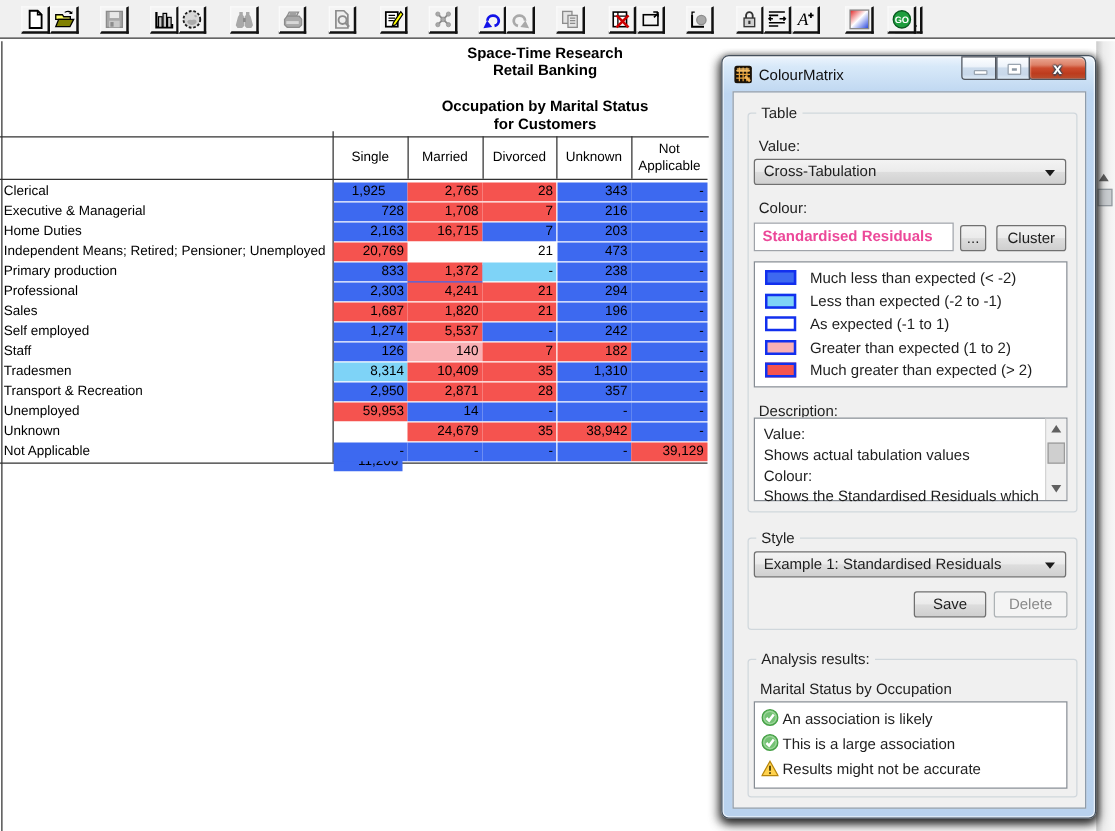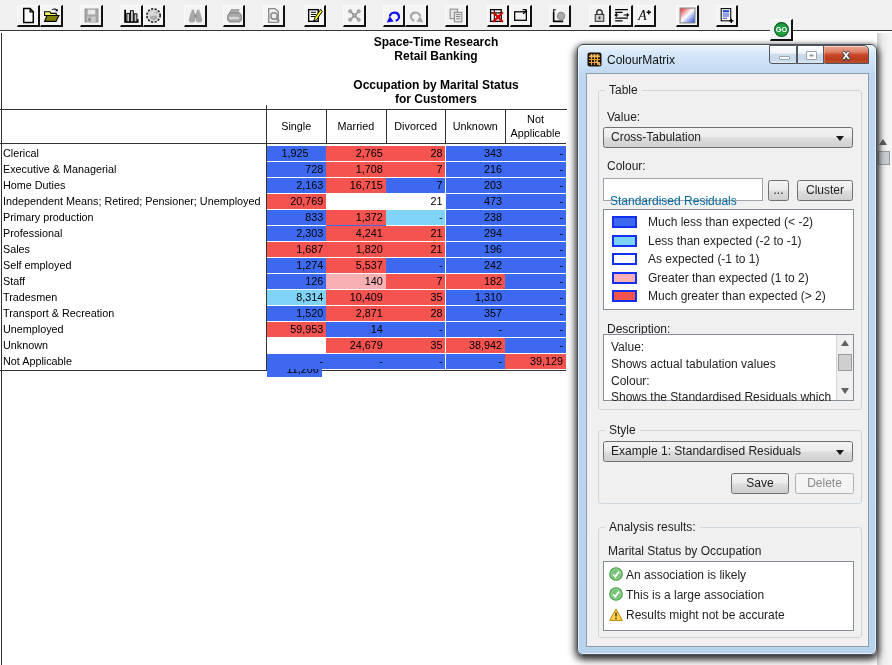--- a/index.html
+++ b/index.html
@@ -209,21 +209,21 @@
       </svg>
     </div>
 <div class="tbtn" style="left:715.6px;">
       <svg width="17" height="17" viewBox="0 0 16 16">
         <rect x="3" y="1.5" width="9" height="11.5" fill="#fff" stroke="#000"></rect>
         <rect x="4.5" y="3" width="6" height="2" fill="#2244cc"></rect>
         <path d="M4.5 6.5 h6 M4.5 8.5 h6 M4.5 10.5 h4" stroke="#2244cc"></path>
         <path d="M12.5 11 v4 M10.5 13 h4" stroke="#000" stroke-width="1.4"></path>
       </svg>
     </div>
-<div class="tbtn" style="left:770px;margin-top:14px;">
+<div class="tbtn" style="left:710px;">
       <svg width="17" height="17" viewBox="0 0 16 16">
         <circle cx="8" cy="8" r="6.5" fill="#1e9e3e" stroke="#0a5a20"></circle>
         <text x="8" y="10.8" font-size="7" font-weight="bold" text-anchor="middle" fill="#fff" font-family="Liberation Sans">GO</text>
       </svg>
     </div>
 
 <div id="tablearea"></div>
 
 <div class="ttl" style="top:35px;">Space-Time Research</div>
 <div class="ttl" style="top:49.3px;">Retail Banking</div>
@@ -300,21 +300,21 @@
 <div class="cell cr" style="left:385.9px; top:274.0px; width:59.6px;">7</div>
 <div class="cell cr" style="left:445.5px; top:274.0px; width:59.5px;">182</div>
 <div class="cell cb" style="left:505.0px; top:274.0px; width:61.0px;">-</div>
 <div class="rowlbl" style="top:290.0px;">Tradesmen</div>
 <div class="cell cl" style="left:266.7px; top:290.0px; width:59.5px;">8,314</div>
 <div class="cell cr" style="left:326.2px; top:290.0px; width:59.7px;">10,409</div>
 <div class="cell cr" style="left:385.9px; top:290.0px; width:59.6px;">35</div>
 <div class="cell cb" style="left:445.5px; top:290.0px; width:59.5px;">1,310</div>
 <div class="cell cb" style="left:505.0px; top:290.0px; width:61.0px;">-</div>
 <div class="rowlbl" style="top:306.0px;">Transport &amp; Recreation</div>
-<div class="cell cb" style="left:266.7px; top:306.0px; width:59.5px;">1,520</div>
+<div class="cell cb" style="left:266.7px; top:306.0px; width:59.5px;">2,950</div>
 <div class="cell cr" style="left:326.2px; top:306.0px; width:59.7px;">2,871</div>
 <div class="cell cr" style="left:385.9px; top:306.0px; width:59.6px;">28</div>
 <div class="cell cb" style="left:445.5px; top:306.0px; width:59.5px;">357</div>
 <div class="cell cb" style="left:505.0px; top:306.0px; width:61.0px;">-</div>
 <div class="rowlbl" style="top:322.0px;">Unemployed</div>
 <div class="cell cr" style="left:266.7px; top:322.0px; width:59.5px;">59,953</div>
 <div class="cell cb" style="left:326.2px; top:322.0px; width:59.7px;">14</div>
 <div class="cell cb" style="left:385.9px; top:322.0px; width:59.6px;">-</div>
 <div class="cell cb" style="left:445.5px; top:322.0px; width:59.5px;">-</div>
 <div class="cell cb" style="left:505.0px; top:322.0px; width:61.0px;">-</div>
@@ -356,21 +356,21 @@
       </div>
   <div id="dlgclient">
 
     <div class="grp" style="left:11px; top:16px; width:264px; height:320px;">
       <div class="grplbl">Table</div>
     </div>
     <div class="lbl" style="left:20px; top:36px;">Value:</div>
     <div class="combo" style="left:16px; top:53px; width:250px;">Cross-Tabulation<span class="arr"></span></div>
     <div class="lbl" style="left:20px; top:85px;">Colour:</div>
     <div class="wbox" style="left:16px; top:104px; width:160px; height:23px; border-color:#9fa3a9;">
-      <span style="position:absolute; left:6px; top:15px; font-size:12px; color:#0369a1; white-space:nowrap;">Standardised Residuals</span>
+      <span style="position:absolute; left:6px; top:3px; font-size:12px; color:#ec4899; white-space:nowrap;font-weight:bold;">Standardised Residuals</span>
     </div>
     <div class="btn" style="left:181px; top:106px; width:21px;">...</div>
     <div class="btn" style="left:210px; top:106px; width:56px;">Cluster</div>
 
     <div class="wbox" style="left:16px; top:135px; width:251px; height:101px;">
       <div class="sw" style="top:6px; background:#3D69F0;"></div>
           <div class="legtxt" style="top:5px;">Much less than expected (&lt; -2)</div>
       <div class="sw" style="top:24.5px; background:#7ED3F7;"></div>
           <div class="legtxt" style="top:23.5px;">Less than expected (-2 to -1)</div>
       <div class="sw" style="top:43px; background:#fff;"></div>

